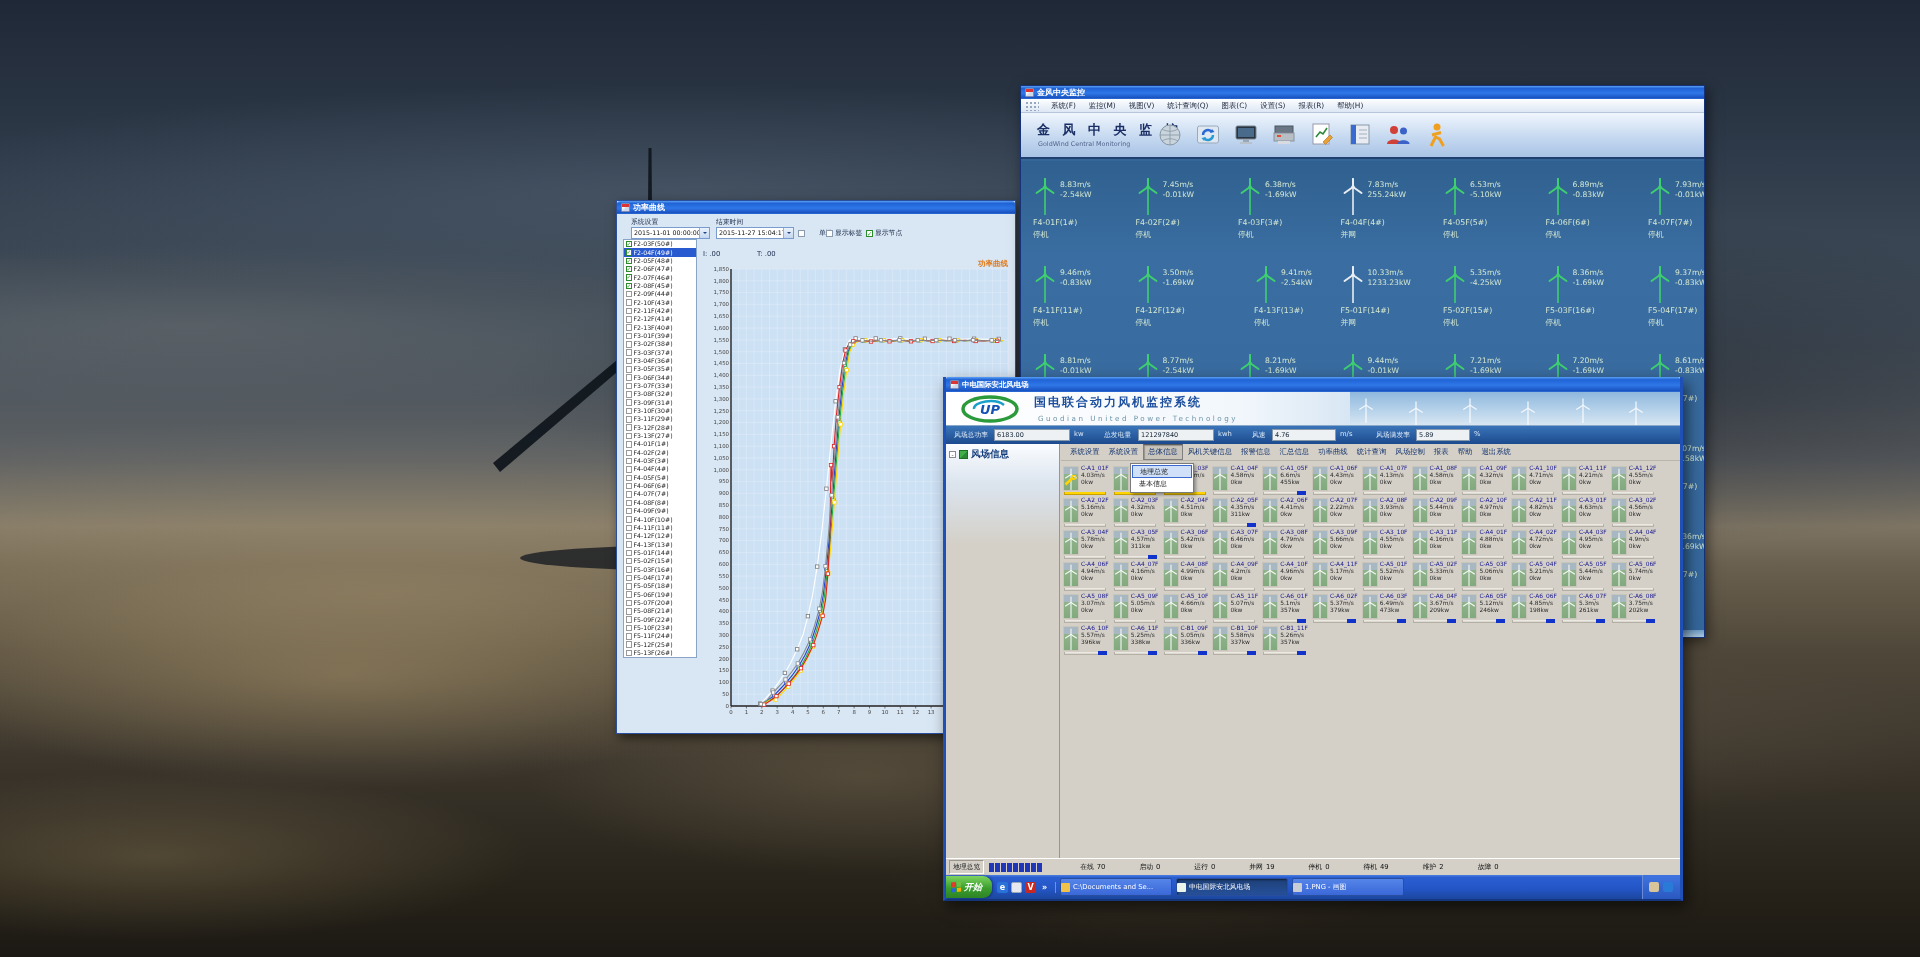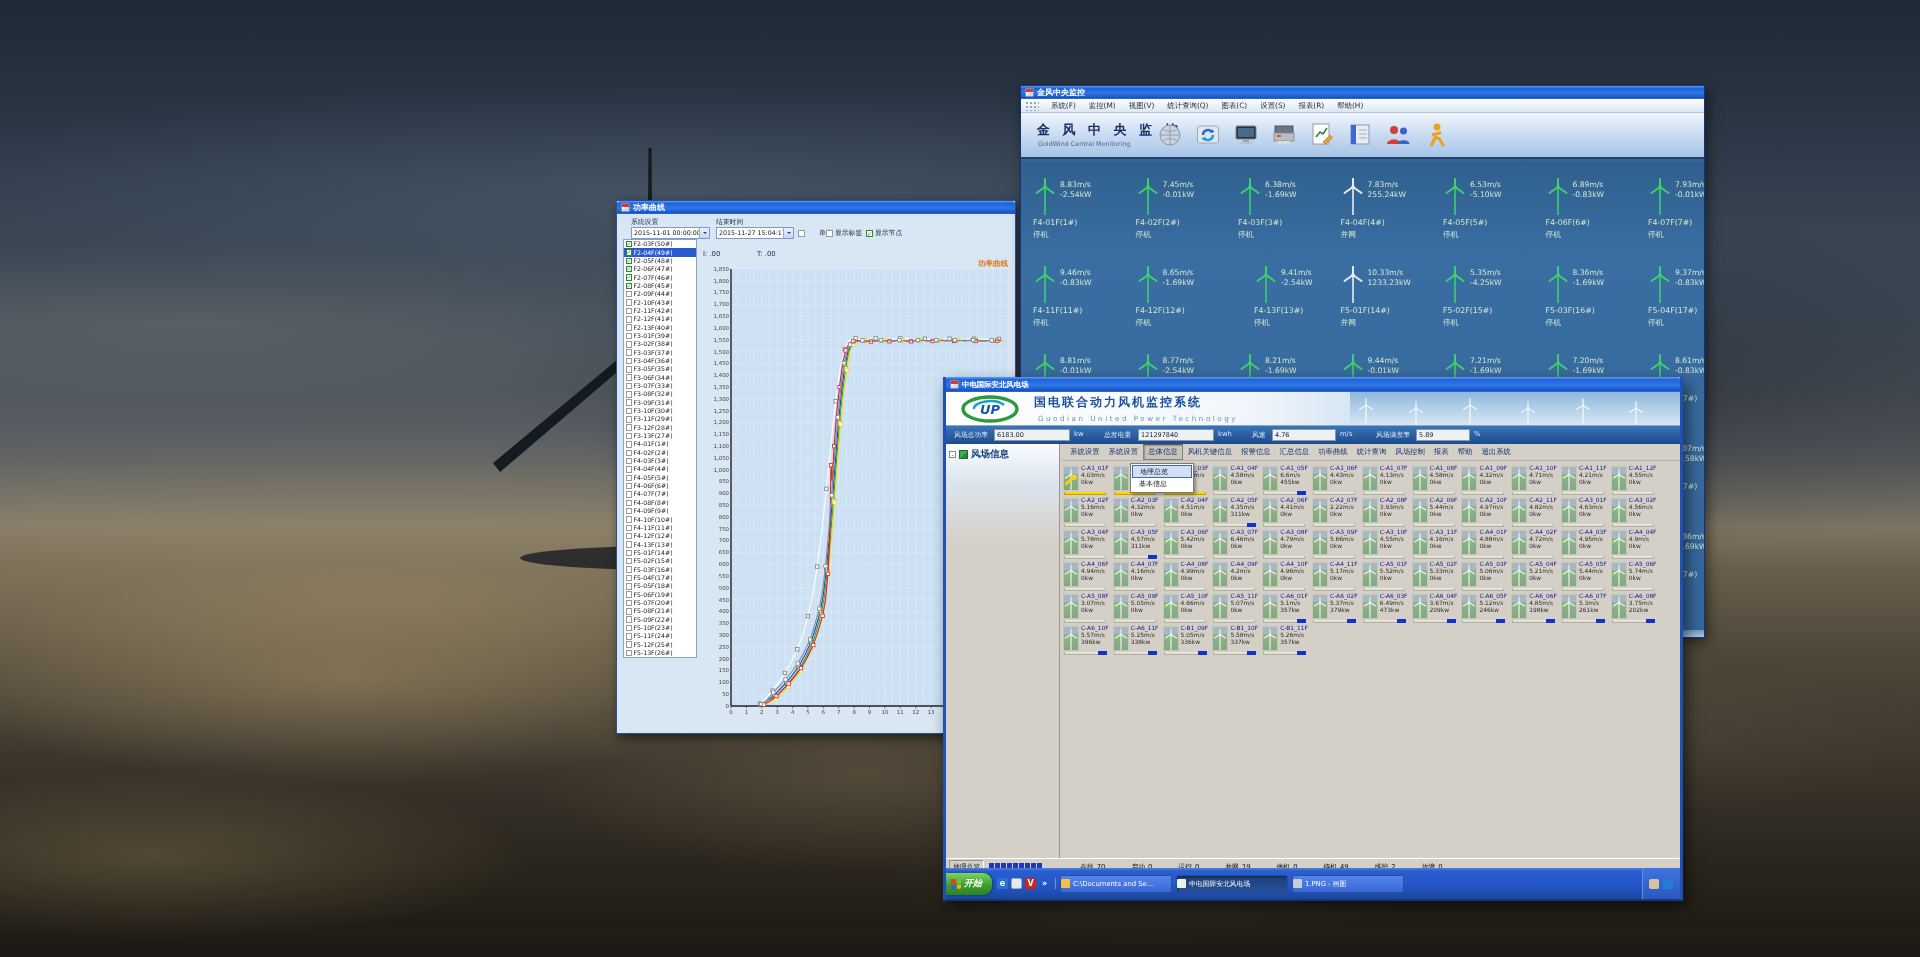--- a/index.html
+++ b/index.html
@@ -93,23 +93,23 @@
 .gd-blue{position:absolute;left:35px;top:26px;width:9px;height:4px;background:#1133cc;}
 .gd-wr{position:absolute;left:1px;top:10px;z-index:2;}
 #gd-popup{position:absolute;left:184px;top:19px;width:64px;background:#fff;border:1px solid #7a7a7a;box-shadow:2px 2px 3px rgba(0,0,0,.35);z-index:6;font-size:7px;color:#222;padding:1px;}
 .pp-item{height:13px;line-height:13px;padding-left:7px;white-space:nowrap;}
 .pp-item.hl{border:1px solid #3a6ad0;background:#cfe0f8;}
 #gd-status{position:absolute;left:0;right:0;bottom:24px;height:17px;background:#d4d0c8;border-top:1px solid #fff;display:flex;align-items:center;font-size:6.8px;color:#111;}
 .st-left{margin-left:3px;padding:1px 3px;border:1px solid;border-color:#9a968e #fff #fff #9a968e;white-space:nowrap;}
 #st-blocks{display:flex;gap:1px;margin-left:5px;}
 #st-blocks i{width:5px;height:9px;background:#2038b8;}
 #st-counters{display:flex;margin-left:38px;}
-.cnt{margin-right:26px;white-space:nowrap;}
+.cnt{margin-right:34px;white-space:nowrap;}
 .cnt b{margin-left:3px;font-weight:normal;}
-#gd-taskbar{position:absolute;left:0;right:0;bottom:0;height:31px;display:flex;align-items:center;
+#gd-taskbar{position:absolute;left:0;right:0;bottom:0;height:24px;display:flex;align-items:center;
  background:linear-gradient(180deg,#4b7fe0 0%,#2a5ed0 10%,#2456c8 55%,#1c479e 100%);}
 #tk-start{height:22px;display:flex;align-items:center;gap:3px;padding:0 10px 0 5px;border-radius:0 9px 9px 0;
  background:linear-gradient(180deg,#7ed45f,#3a9e2e 55%,#2d8324);color:#fff;font-weight:bold;font-size:9px;font-style:italic;box-shadow:1px 0 3px rgba(0,0,0,.4);}
 .winflag{width:10px;height:10px;display:grid;grid-template-columns:1fr 1fr;gap:1px;transform:skewY(-6deg);}
 .winflag i{display:block;}
 .winflag i:nth-child(1){background:#e23a2e;}.winflag i:nth-child(2){background:#6fbe44;}
 .winflag i:nth-child(3){background:#2a66d8;}.winflag i:nth-child(4){background:#f0b400;}
 #tk-ql{display:flex;align-items:center;gap:3px;padding:0 5px;border-right:1px solid rgba(255,255,255,.35);}
 .ql-ico{width:11px;height:11px;border-radius:2px;font-size:8px;line-height:11px;text-align:center;color:#fff;font-weight:bold;}
 #tk-tasks{display:flex;align-items:center;}
@@ -853,21 +853,21 @@
           <svg width="24" height="38" viewBox="0 0 24 38" style="position:absolute;left:0;top:0">
             <g stroke="#3ed06e" stroke-width="2" stroke-linecap="round">
               <line x1="12" y1="9" x2="12" y2="0.8"></line>
               <line x1="12" y1="9" x2="3.5" y2="15"></line>
               <line x1="12" y1="9" x2="20.5" y2="15"></line>
             </g>
             <line x1="12" y1="9" x2="12" y2="37" stroke="#3ed06e" stroke-width="1.6"></line>
             <circle cx="12" cy="9" r="1.8" fill="#3ed06e"></circle>
           </svg>
           <div class="gw-va">
-            <div>8.65m/s</div>
+            <div>3.50m/s</div>
             <div>-1.69kW</div>
           </div>
           <div class="gw-nm">F4-12F(12#)</div>
           <div class="gw-st">停机</div>
         </div>
         <div class="gw-cell" style="left: 233px; top: 105px;">
           <svg width="24" height="38" viewBox="0 0 24 38" style="position:absolute;left:0;top:0">
             <g stroke="#3ed06e" stroke-width="2" stroke-linecap="round">
               <line x1="12" y1="9" x2="12" y2="0.8"></line>
               <line x1="12" y1="9" x2="3.5" y2="15"></line>

